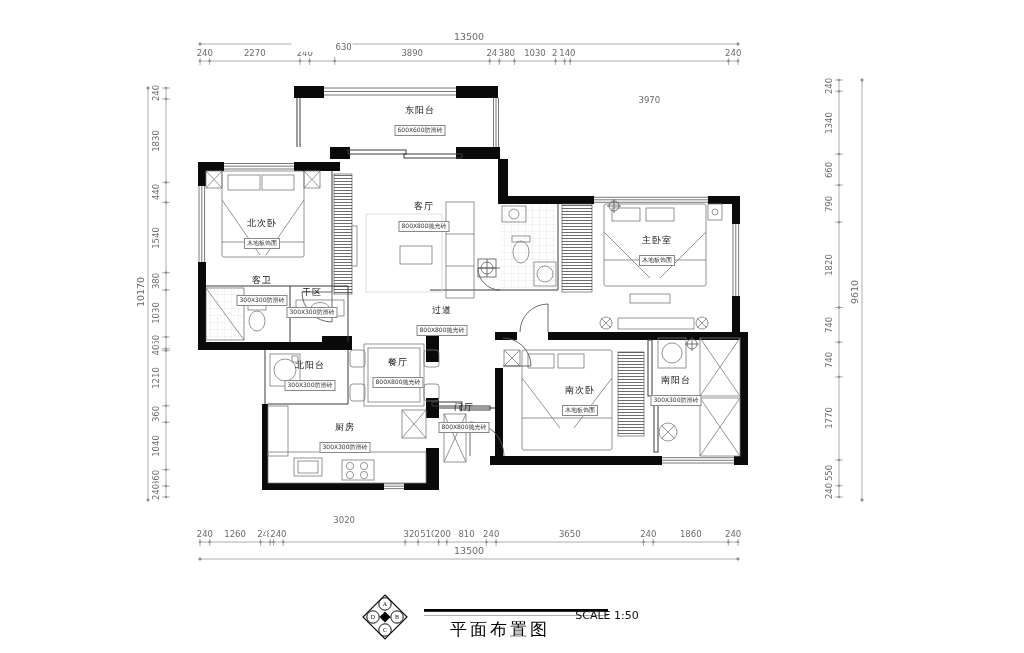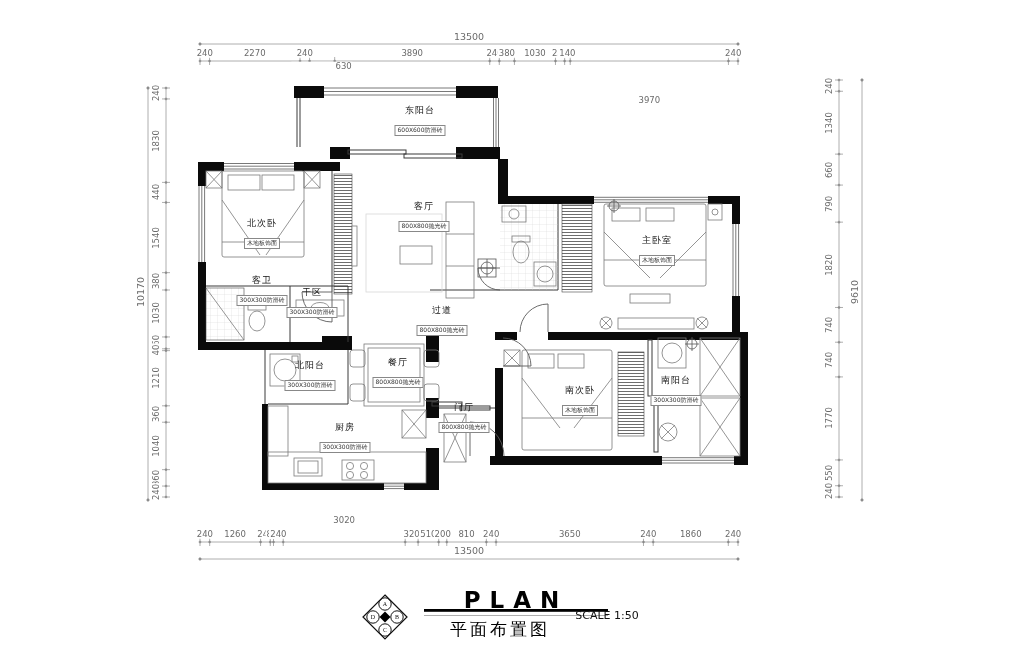--- a/index.html
+++ b/index.html
@@ -413,32 +413,31 @@
 <div class="room" style="left:580px;top:400px">
   <span class="nm">南次卧</span>
   <span class="fin">木地板饰面</span>
 </div>
 <div class="room" style="left:676px;top:390px">
   <span class="nm">南阳台</span>
   <span class="fin">300X300防滑砖</span>
 </div>
 
 <span class="north-n">N</span>
-<span class="t-plan">PLAN</span>
 <span class="t-cn">平面布置图</span>
 <span class="t-scale">SCALE 1:50</span>
 <span class="logo-ltr" style="left:385px;top:604px">A</span>
 <span class="logo-ltr" style="left:397px;top:617px">B</span>
 <span class="logo-ltr" style="left:385px;top:630px">C</span>
 <span class="logo-ltr" style="left:373px;top:617px">D</span>
 
 <span class="dim" style="left: 204.782px; top: 53px;">240</span>
     <span class="dim" style="left: 254.796px; top: 53px;">2270</span>
     <span class="dim" style="left: 304.81px; top: 53px;">240</span>
-    <span class="dim" style="left: 322.146px; top: 66px; padding-left: 44px;">630</span>
+    <span class="dim" style="left: 322.146px; top: 47px; padding-left: 44px;">630</span>
     <span class="dim" style="left: 412.211px; top: 53px;">3890</span>
     <span class="dim" style="left: 494.505px; top: 53px;">240</span>
     <span class="dim" style="left: 506.859px; top: 53px;">380</span>
     <span class="dim" style="left: 534.955px; top: 53px;">1030</span>
     <span class="dim" style="left: 560.061px; top: 53px;">230</span>
     <span class="dim" style="left: 567.434px; top: 53px;">140</span>
     <span class="dim" style="left: 649.33px; top: 53px; margin-top: 47px;">3970</span>
     <span class="dim" style="left: 733.218px; top: 53px;">240</span>
     <span class="dim" style="left: 204.847px; top: 534px;">240</span>
     <span class="dim" style="left: 235.14px; top: 534px;">1260</span>

